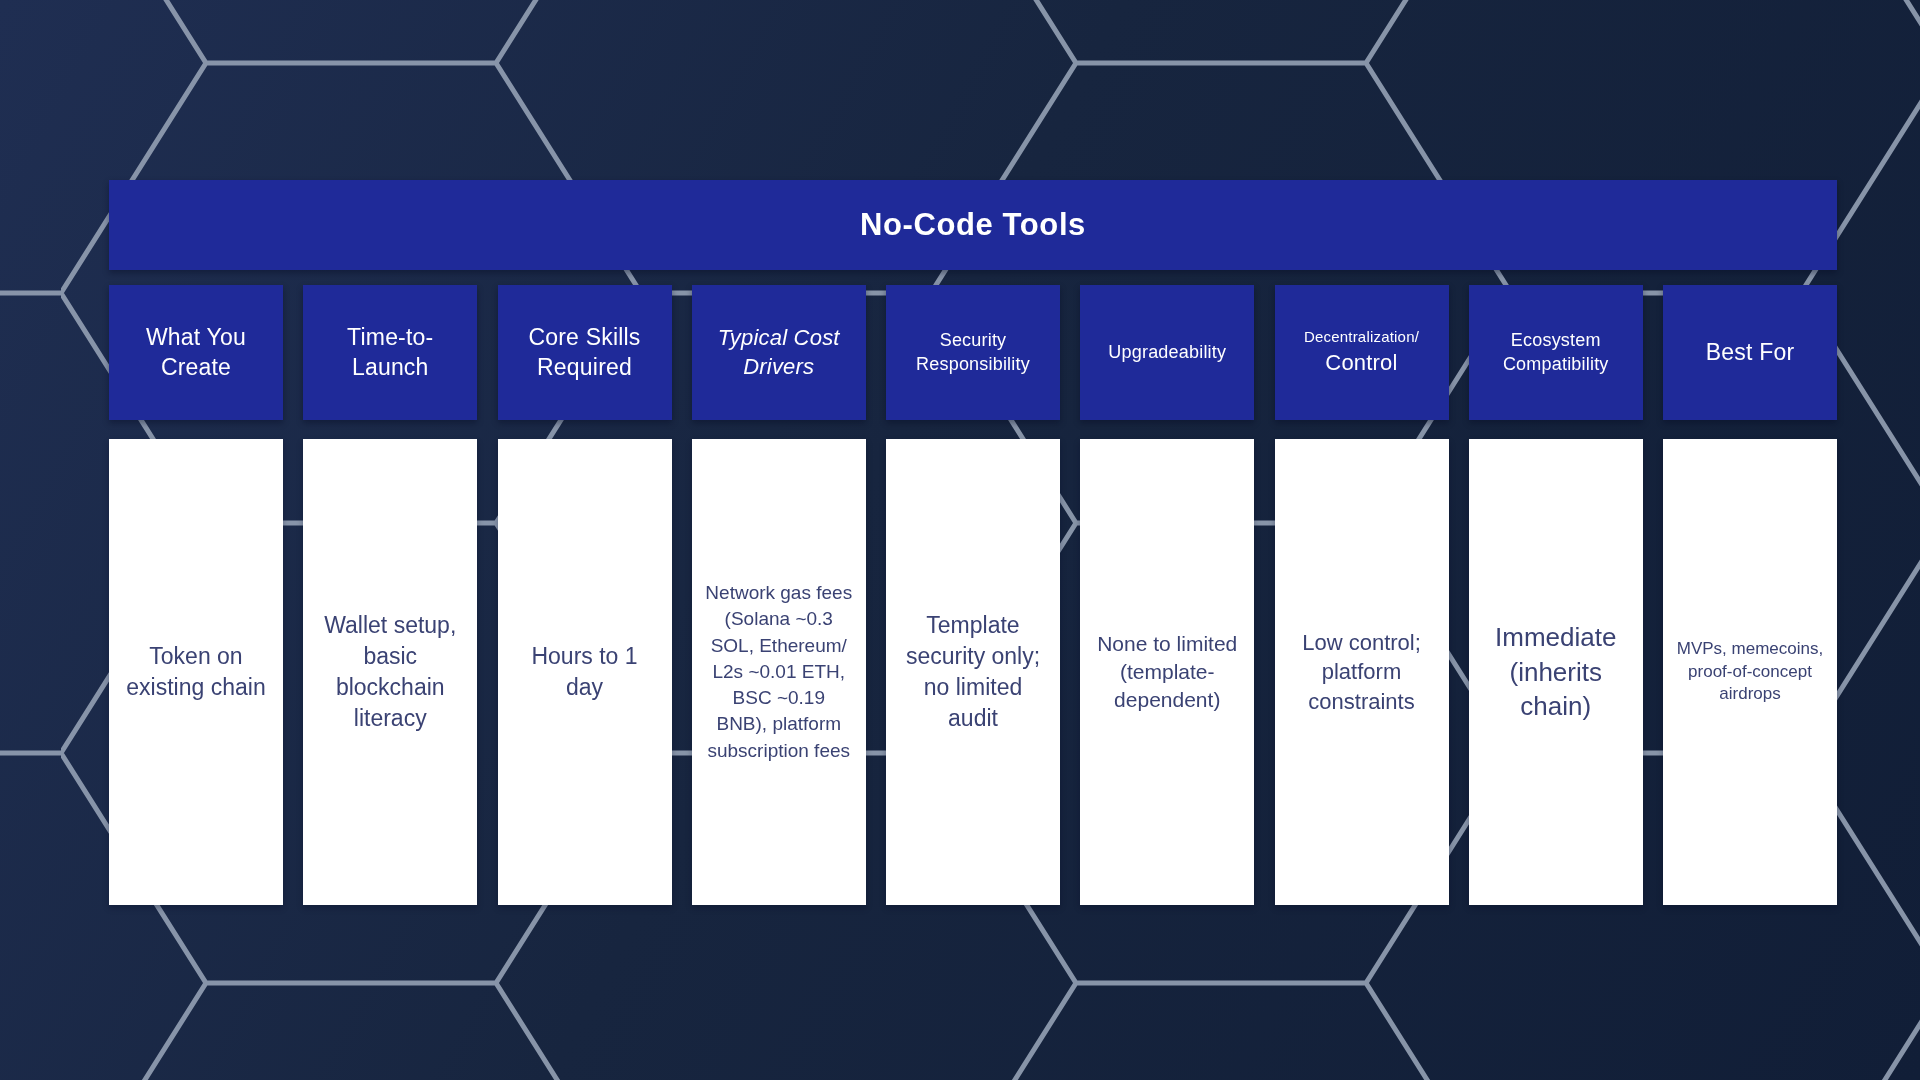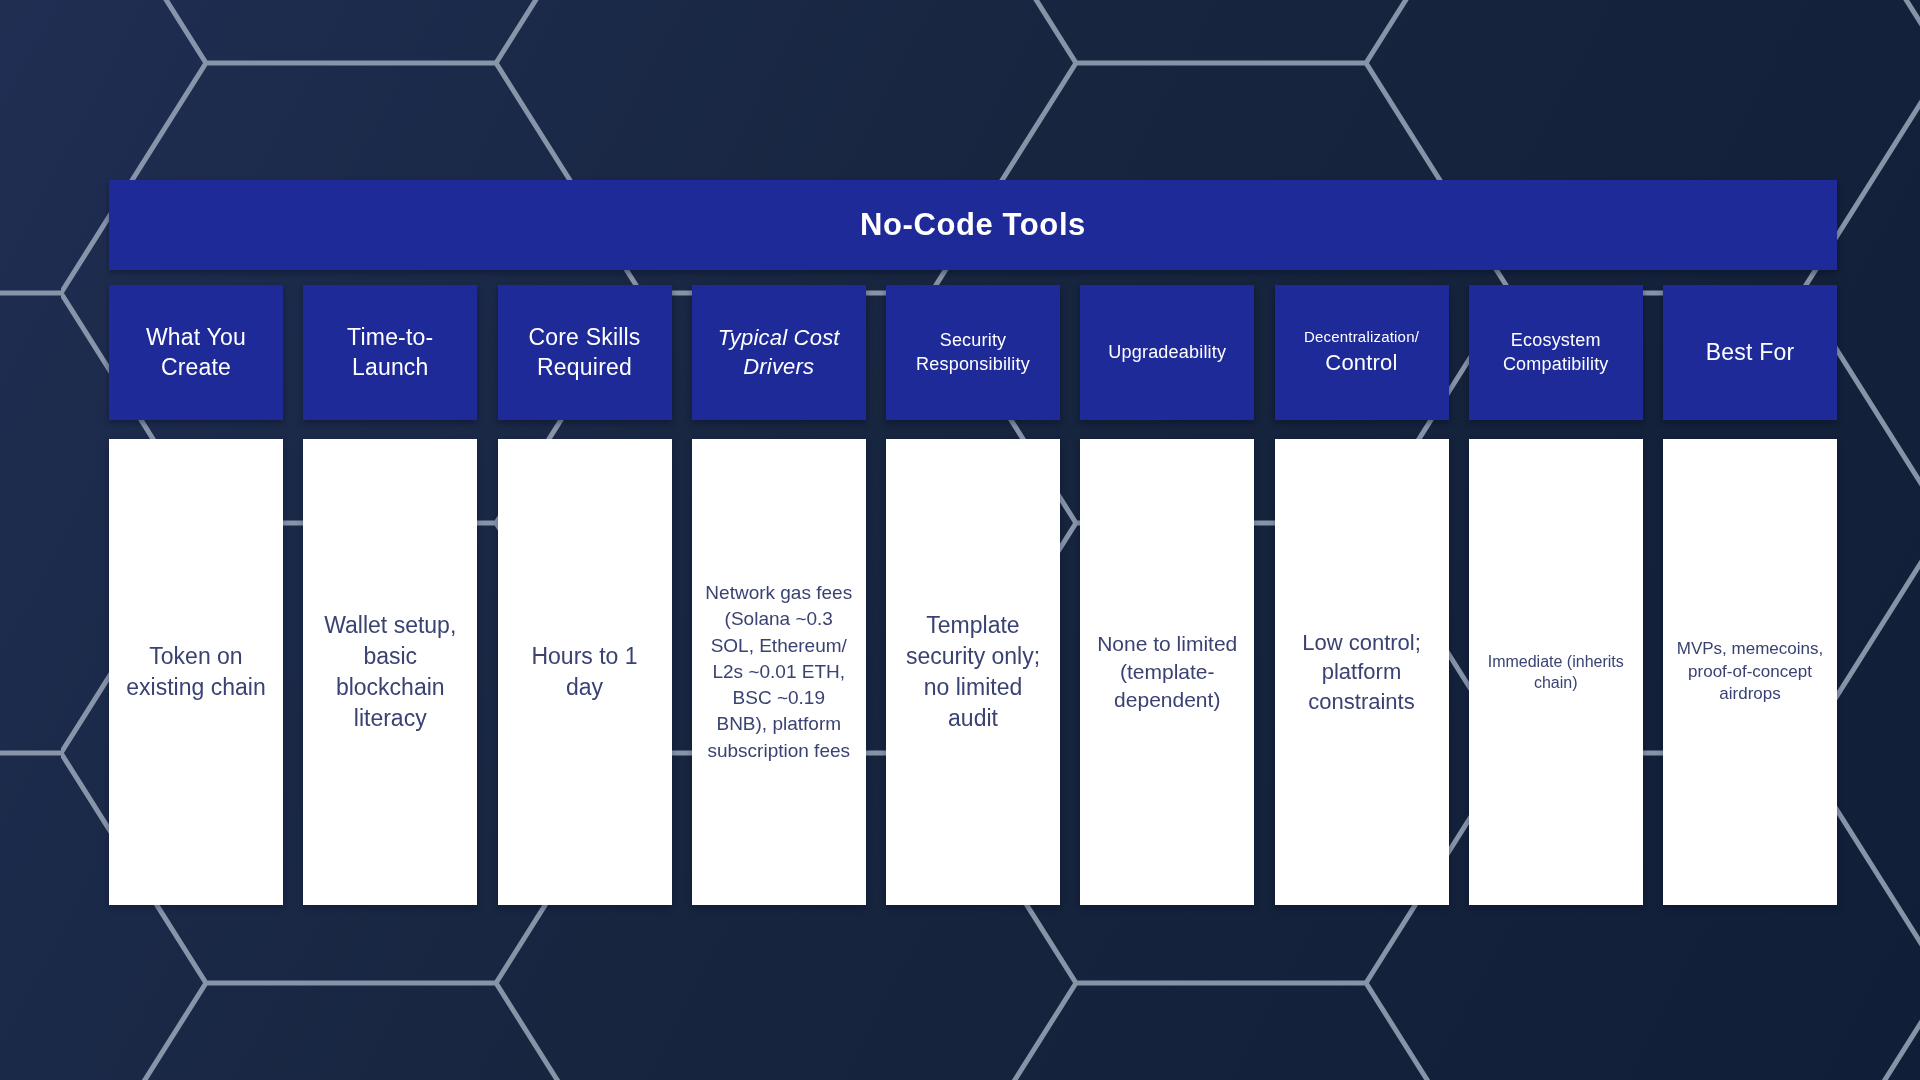--- a/index.html
+++ b/index.html
@@ -80,21 +80,21 @@
     text-align: center;
     padding: 0 13px;
     box-sizing: border-box;
     font-size: 23px;
     line-height: 1.34;
     box-shadow: 0 3px 6px rgba(4, 10, 35, 0.30);
   }
   .bcell.c3 { font-size: 19px; line-height: 1.38; }
   .bcell.c5 { font-size: 21px; }
   .bcell.c6 { font-size: 22px; }
-  .bcell.c7 { font-size: 16px; }
+  .bcell.c7 { font-size: 26px; }
   .bcell.c8 { font-size: 17px; }
 </style>
 </head>
 <body>
 
 <svg class="hex-bg" width="1920" height="1080" viewBox="0 0 1920 1080" xmlns="http://www.w3.org/2000/svg">
   <defs>
     <pattern id="hexes" width="870" height="460" patternUnits="userSpaceOnUse" patternTransform="translate(61,63)">
       <path d="M580,230 L435,460 L145,460 L0,230 L145,0 L435,0 Z M435,0 L580,230 L870,230" fill="none" stroke="#8d9aae" stroke-width="5" stroke-linejoin="round" opacity="0.95"></path>
     </pattern>

